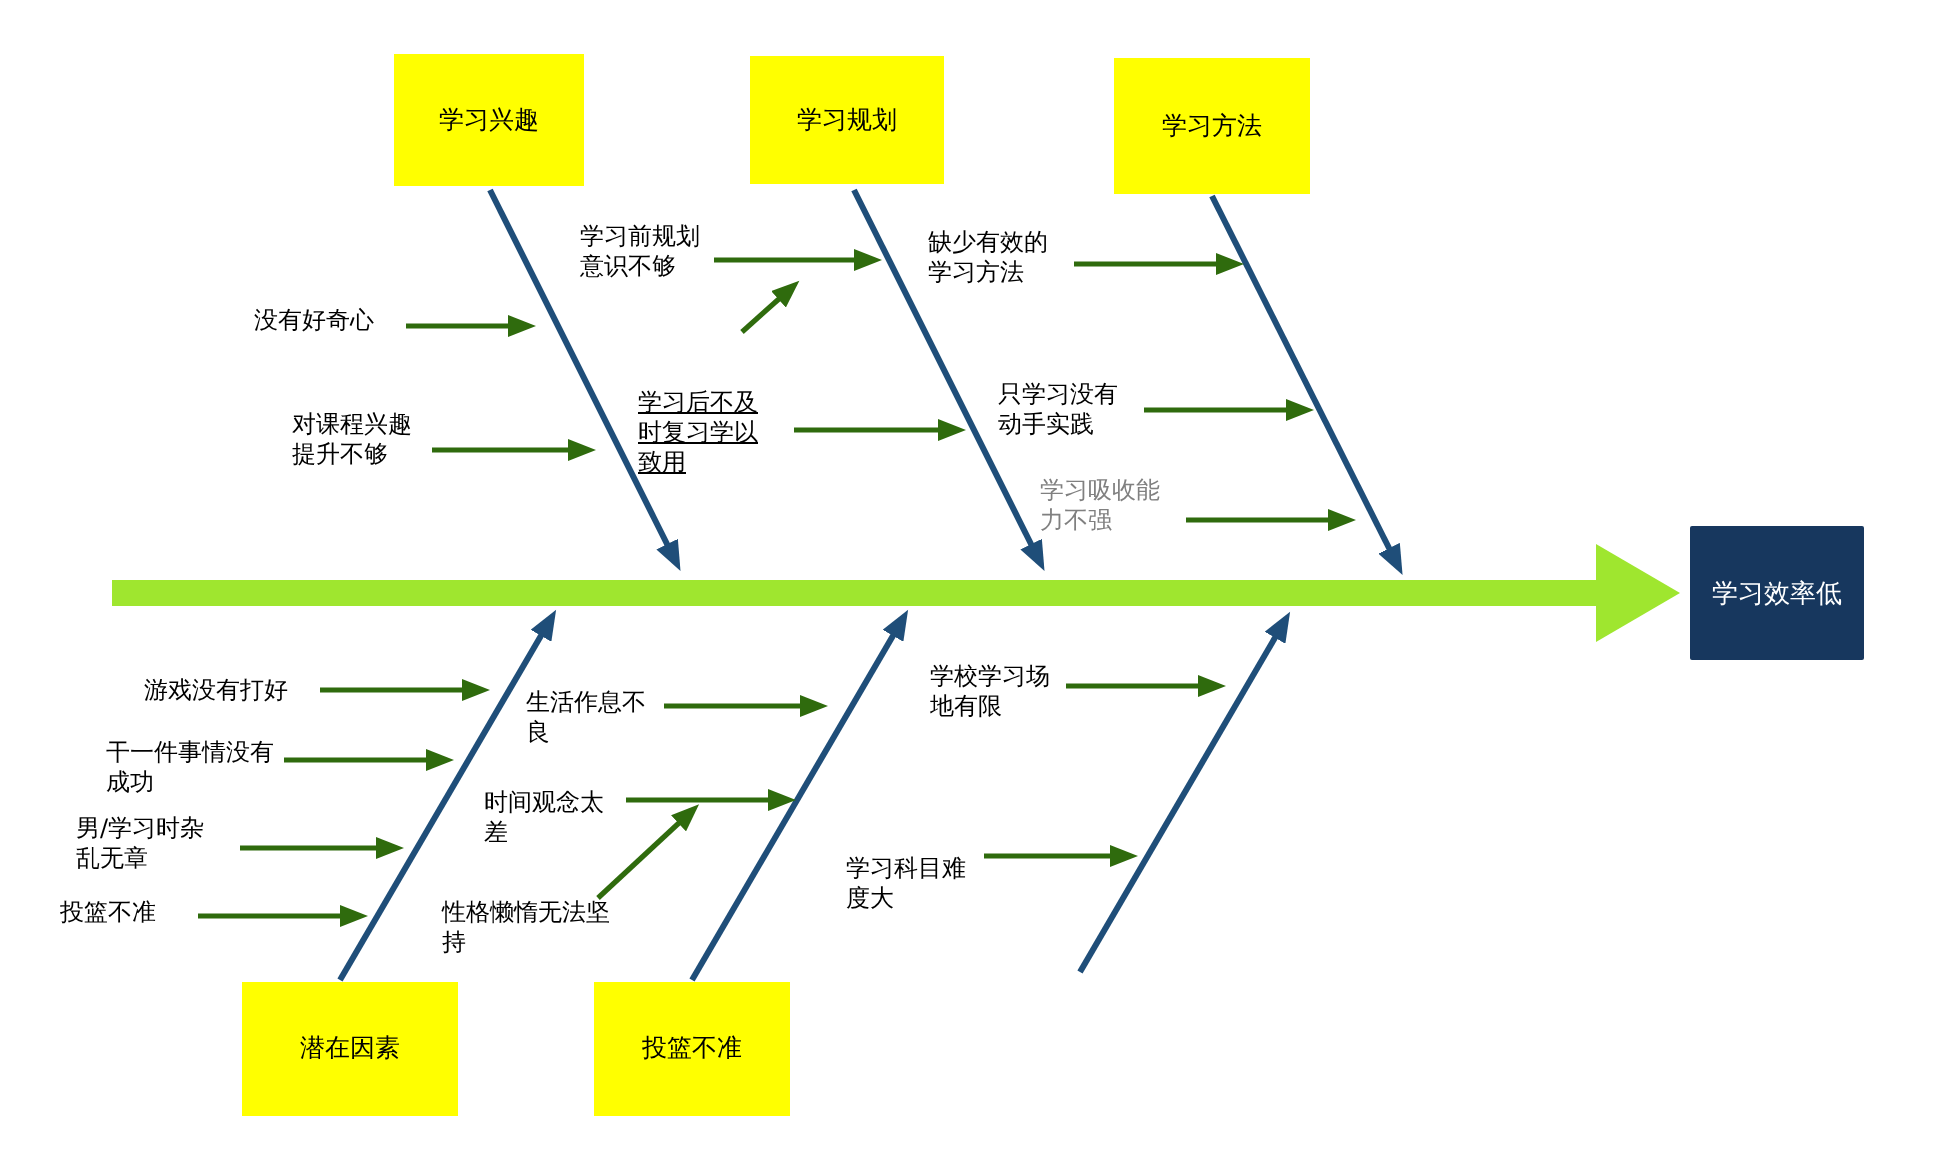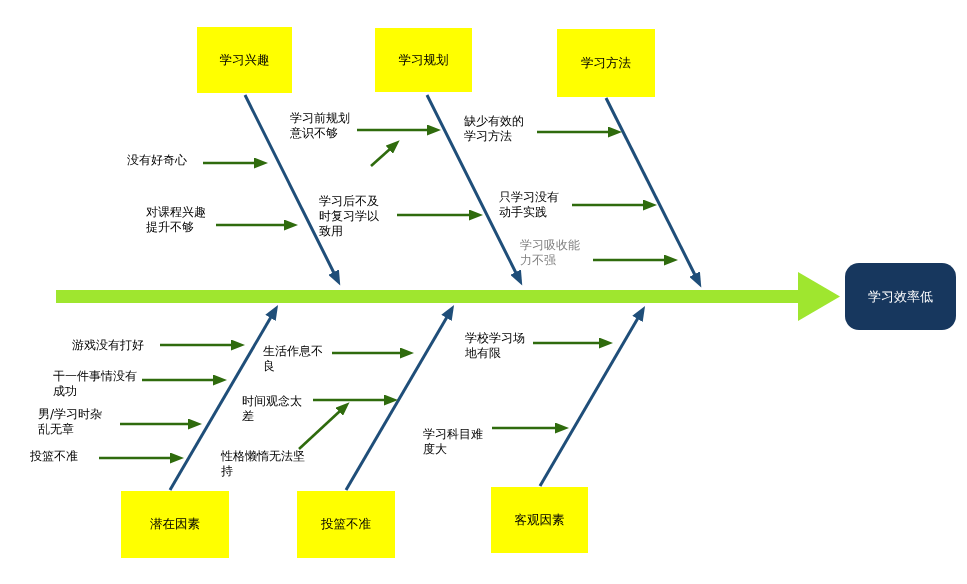--- a/index.html
+++ b/index.html
@@ -13,24 +13,24 @@
   .spine-bar{stroke:var(--spine,#9FE62F);stroke-width:13;fill:none;}
   .spine-head{fill:var(--spine,#9FE62F);}
   .head-navy{fill:var(--bone,#1F4E79);}
   .head-green{fill:var(--cause-arrow,#2F6B0D);}
   .cat-box{
     position:absolute;background:var(--category-fill,#FFFF00);
     display:flex;align-items:center;justify-content:center;
     font-size:12.5px;color:#000;text-align:center;
   }
   .effect-box{
-    position:absolute;left:845px;top:263px;width:111px;height:67px;
+    position:absolute;left:845px;top:263px;width:87px;height:67px;
     background:var(--effect-fill,#17375E);color:var(--effect-text,#fff);
     display:flex;align-items:center;justify-content:center;
-    font-size:13px;border-radius:14px;
+    font-size:13px;border-radius:1px;
   }
   .cause-label{
     position:absolute;font-size:12px;line-height:15px;text-align:left;
     word-break:break-all;color:var(--cause-text,#000);
   }
   .cause-label.nowrap{white-space:nowrap;}
   .cause-label.muted{color:var(--muted-cause-text,#808080);}
 </style>
 </head>
 <body>
@@ -78,27 +78,26 @@
   </svg>
 
   <div class="effect-box">学习效率低</div>
 
   <div class="cat-box" style="left:197px;top:27px;width:95px;height:66px;">学习兴趣</div>
   <div class="cat-box" style="left:375px;top:28px;width:97px;height:64px;">学习规划</div>
   <div class="cat-box" style="left:557px;top:29px;width:98px;height:68px;">学习方法</div>
 
   <div class="cat-box" style="left:121px;top:491px;width:108px;height:67px;">潜在因素</div>
   <div class="cat-box" style="left:297px;top:491px;width:98px;height:67px;">投篮不准</div>
-  <div class="cat-box" style="left:491px;top:487px;width:97px;height:66px;">客观因素</div>
 
   <div class="cause-label nowrap" style="left:127px;top:153px;">没有好奇心</div>
   <div class="cause-label" style="left:146px;top:205px;width:64px;">对课程兴趣提升不够</div>
 
   <div class="cause-label" style="left:290px;top:111px;width:64px;">学习前规划意识不够</div>
-  <div class="cause-label" style="left:319px;top:194px;width:64px;">学习后不及时复习学以致用</div>
+  <div class="cause-label" style="left:319px;top:194px;width:64px;text-decoration:underline;">学习后不及时复习学以致用</div>
 
   <div class="cause-label" style="left:464px;top:114px;width:64px;">缺少有效的学习方法</div>
   <div class="cause-label" style="left:499px;top:190px;width:64px;">只学习没有动手实践</div>
   <div class="cause-label muted" style="left:520px;top:238px;width:64px;">学习吸收能力不强</div>
 
   <div class="cause-label nowrap" style="left:72px;top:338px;">游戏没有打好</div>
   <div class="cause-label" style="left:53px;top:369px;width:90px;">干一件事情没有成功</div>
   <div class="cause-label" style="left:38px;top:407px;width:72px;">男/学习时杂乱无章</div>
   <div class="cause-label nowrap" style="left:30px;top:449px;">投篮不准</div>
 

